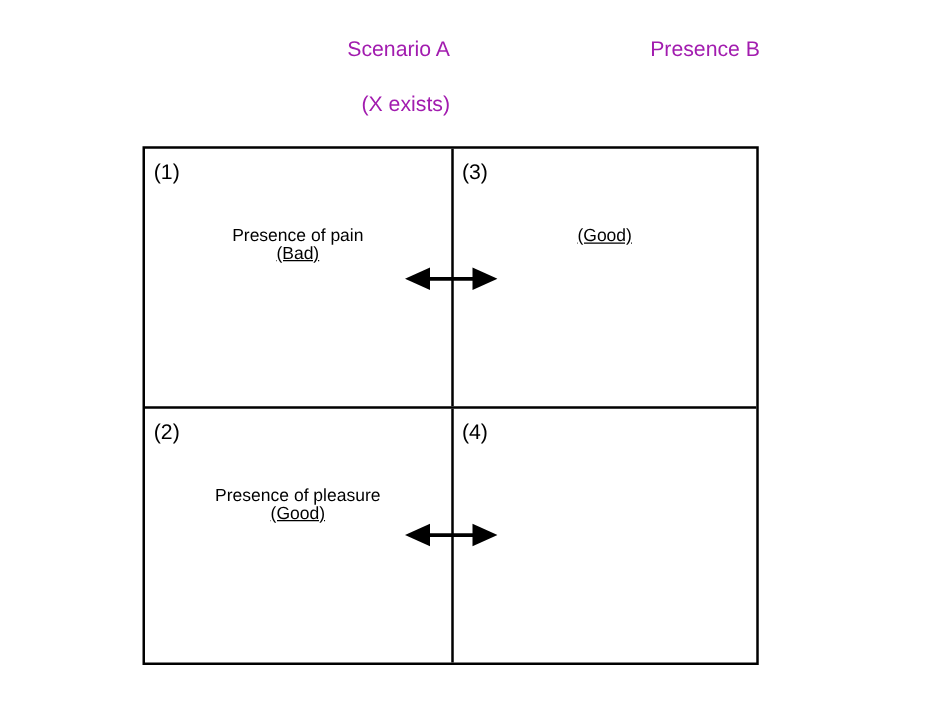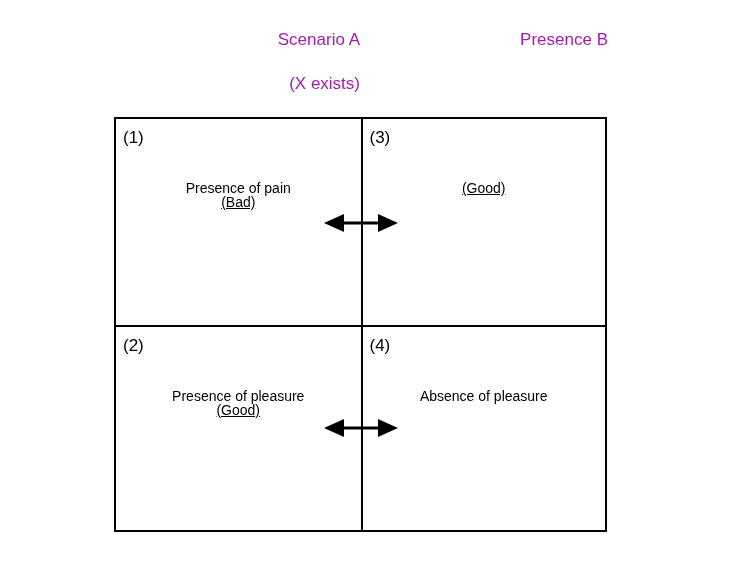--- a/index.html
+++ b/index.html
@@ -142,21 +142,20 @@
     <div class="cell cell-left">
       <span class="cell-number">(2)</span>
       <div class="cell-body">
         <span class="cell-main">Presence of pleasure</span>
         <span class="cell-value">(Good)</span>
       </div>
     </div>
     <div class="cell cell-right">
       <span class="cell-number">(4)</span>
       <div class="cell-body">
-        <span class="cell-main">Absence of pleasure</span>
       </div>
     </div>
   </div>
 
 </div>
 
 <div class="arrow" id="arrow-pain">
   <svg width="74" height="22" viewBox="0 0 74 22" xmlns="http://www.w3.org/2000/svg">
     <line x1="11" y1="11" x2="63" y2="11" stroke="#000000" stroke-width="3"></line>
     <polygon points="0,11 20,2 20,20" fill="#000000"></polygon>

